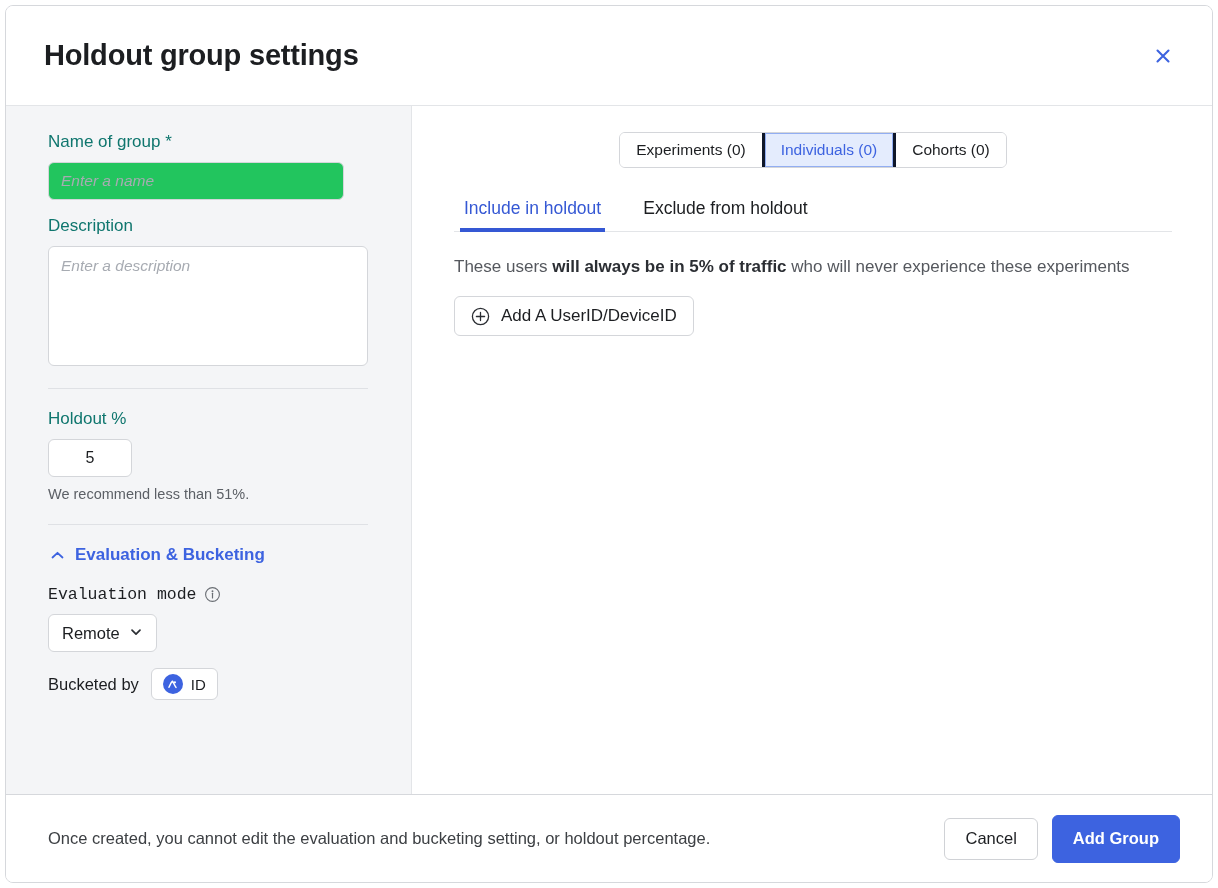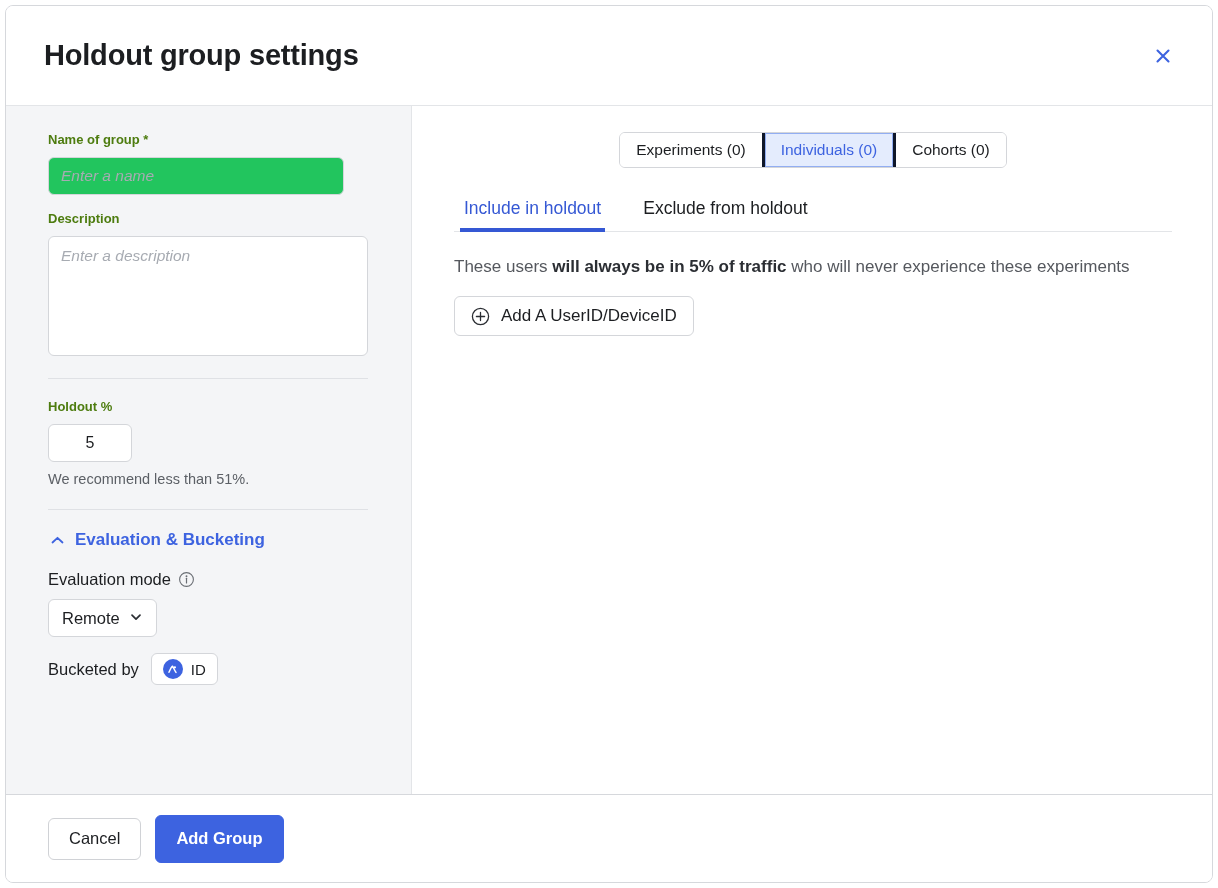--- a/index.html
+++ b/index.html
@@ -58,23 +58,23 @@
   
   .sidebar {
     width: 406px;
     flex: 0 0 406px;
     background: #f4f5f7;
     border-right: 1px solid #e3e5e8;
     padding: 26px 42px 20px 42px;
     overflow: hidden;
   }
   .field-label {
-    font-size: 13px;
-    font-weight: 700;
-    color: #4d7c0f;
+    font-size: 17px;
+    font-weight: 400;
+    color: #0f766e;
     margin-bottom: 10px;
   }
   .text-input {
     width: 296px;
     height: 38px;
     border: 1px solid #d4d6da;
     border-radius: 6px;
     background: #22c55e;
     padding: 0 12px;
     font-size: 15.5px;
@@ -139,20 +139,21 @@
   }
   .chevron-up svg { display: block; }
 
   .eval-row {
     display: flex;
     align-items: center;
     gap: 7px;
     font-size: 16.5px;
     color: #1c1e21;
     margin-bottom: 10px;
+    font-family: Liberation Mono, monospace;
   }
   .info-icon svg { display: block; }
 
   .select-box {
     display: inline-flex;
     align-items: center;
     gap: 9px;
     height: 38px;
     padding: 0 13px;
     background: #ffffff;
@@ -423,17 +424,18 @@
             <path d="M9.5 5.4 V13.6 M5.4 9.5 H13.6" stroke="#2b2e33" stroke-width="1.3" stroke-linecap="round"></path>
           </svg>
         </span>
         <span>Add A UserID/DeviceID</span>
       </button>
 
     </div>
   </div>
 
   <div class="modal-footer">
+    <div class="footer-note">Once created, you cannot edit the evaluation and bucketing setting, or holdout percentage.</div>
     <button class="btn-secondary">Cancel</button>
     <button class="btn-primary">Add Group</button>
   </div>
 
 </div>
 
 </body></html>

